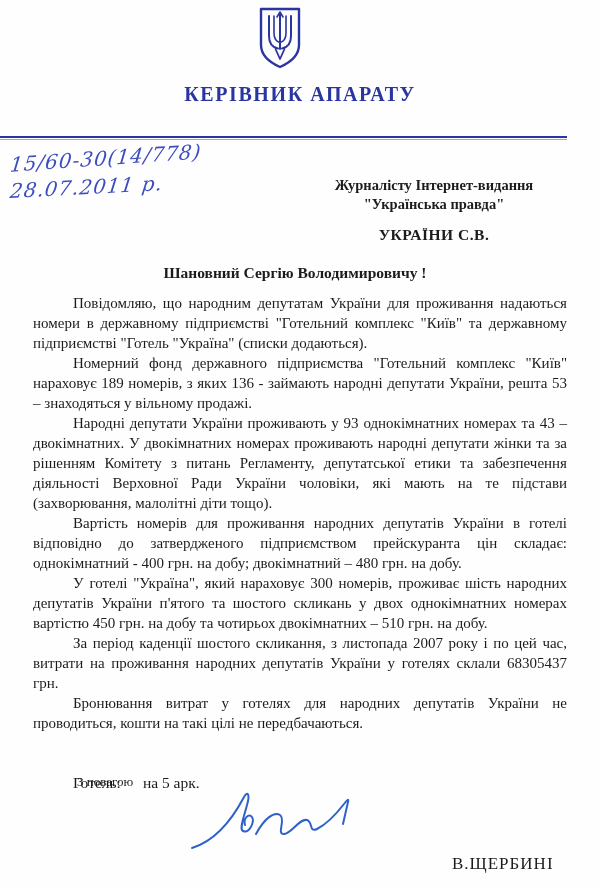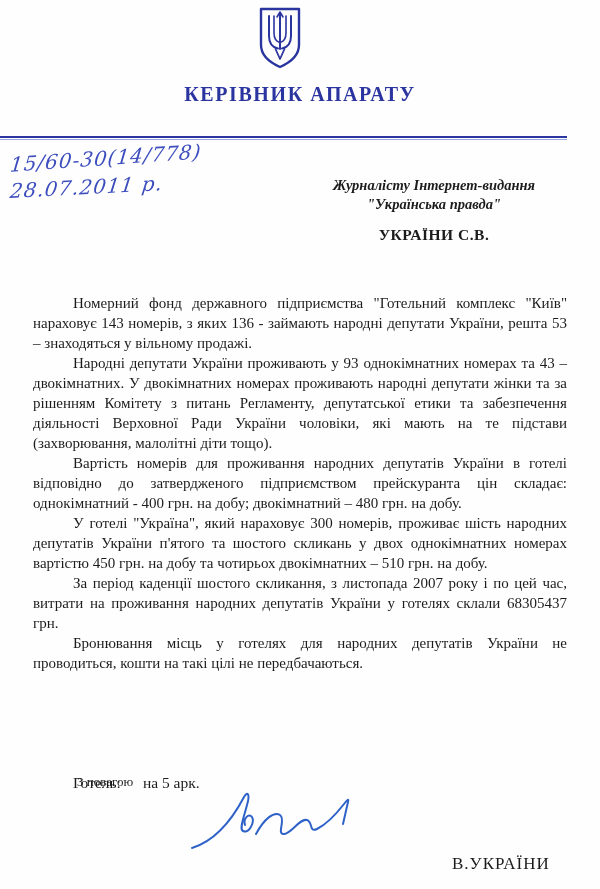--- a/index.html
+++ b/index.html
@@ -69,21 +69,21 @@
   
   .recipient {
     position: absolute;
     top: 176px;
     left: 318px;
     width: 232px;
     text-align: center;
     font-size: 14.5px;
     line-height: 18.5px;
   }
-  .recipient .r-line { font-weight: bold; font-style: italic; }
+  .recipient .r-line { font-weight: bold; }
   .recipient .r-name {
     margin-top: 13px;
     font-weight: bold;
     font-style: normal;
     font-size: 15.5px;
     letter-spacing: 0.5px;
   }
 
   
   .salutation {
@@ -163,38 +163,40 @@
 
   <div class="hw hw-ref">15/60-30(14/778)</div>
   <div class="hw hw-date">28.07.2011 р.</div>
 
   <div class="recipient">
     <div class="r-line">Журналісту Інтернет-видання</div>
     <div class="r-line">"Українська правда"</div>
     <div class="r-name">УКРАЇНИ С.В.</div>
   </div>
 
+  <div class="salutation">Шановний Сергію Володимировичу !</div>
 
   <div class="body">
-    <p>Номерний фонд державного підприємства "Готельний комплекс "Київ" нараховує 143 номерів, з яких 136 - займають народні депутати України, решта 53 – знаходяться у вільному продажі.</p>
+    <p>Повідомляю, що народним депутатам України для проживання надаються номери в державному підприємстві "Готельний комплекс "Київ" та державному підприємстві "Готель "Україна" (списки додаються).</p>
+    <p>Номерний фонд державного підприємства "Готельний комплекс "Київ" нараховує 189 номерів, з яких 136 - займають народні депутати України, решта 53 – знаходяться у вільному продажі.</p>
     <p>Народні депутати України проживають у 93 однокімнатних номерах та 43 – двокімнатних. У двокімнатних номерах проживають народні депутати жінки та за рішенням Комітету з питань Регламенту, депутатської етики та забезпечення діяльності Верховної Ради України чоловіки, які мають на те підстави (захворювання, малолітні діти тощо).</p>
     <p>Вартість номерів для проживання народних депутатів України в готелі відповідно до затвердженого підприємством прейскуранта цін складає: однокімнатний - 400 грн. на добу; двокімнатний – 480 грн. на добу.</p>
     <p>У готелі "Україна", який нараховує 300 номерів, проживає шість народних депутатів України п'ятого та шостого скликань у двох однокімнатних номерах вартістю 450 грн. на добу та чотирьох двокімнатних – 510 грн. на добу.</p>
     <p>За період каденції шостого скликання, з листопада 2007 року і по цей час, витрати на проживання народних депутатів України у готелях склали 68305437 грн.</p>
-    <p>Бронювання місць у готелях для народних депутатів України не проводиться, кошти на такі цілі не передбачаються.</p>
+    <p>Бронювання витрат у готелях для народних депутатів України не проводиться, кошти на такі цілі не передбачаються.</p>
   </div>
 
   <div class="attachment">
     <span>Готель:</span><span class="att-value">на 5 арк.</span>
   </div>
 
   <div class="valediction">З повагою</div>
 
   <svg class="signature" viewBox="0 0 178 72">
     <g fill="none" stroke="#2f62c8" stroke-width="2" stroke-linecap="round" stroke-linejoin="round">
       <path d="M4,60 C30,52 46,28 56,9 C60,2 62,7 59,17 C56,29 51,41 55,43 C61,46 67,34 64,29 C61,25 55,30 57,37"></path>
       <path d="M68,46 C76,31 86,23 92,27 C98,31 89,45 95,46 C103,47 111,30 119,32 C125,34 121,45 129,41 C139,36 149,25 156,16 C159,12 161,10 160,14 L155,36"></path>
     </g>
   </svg>
 
-  <div class="signer">В.УКРАЇНИ</div>
+  <div class="signer">В.ЩЕРБИНІ</div>
 
 </div>
 
 </body></html>

